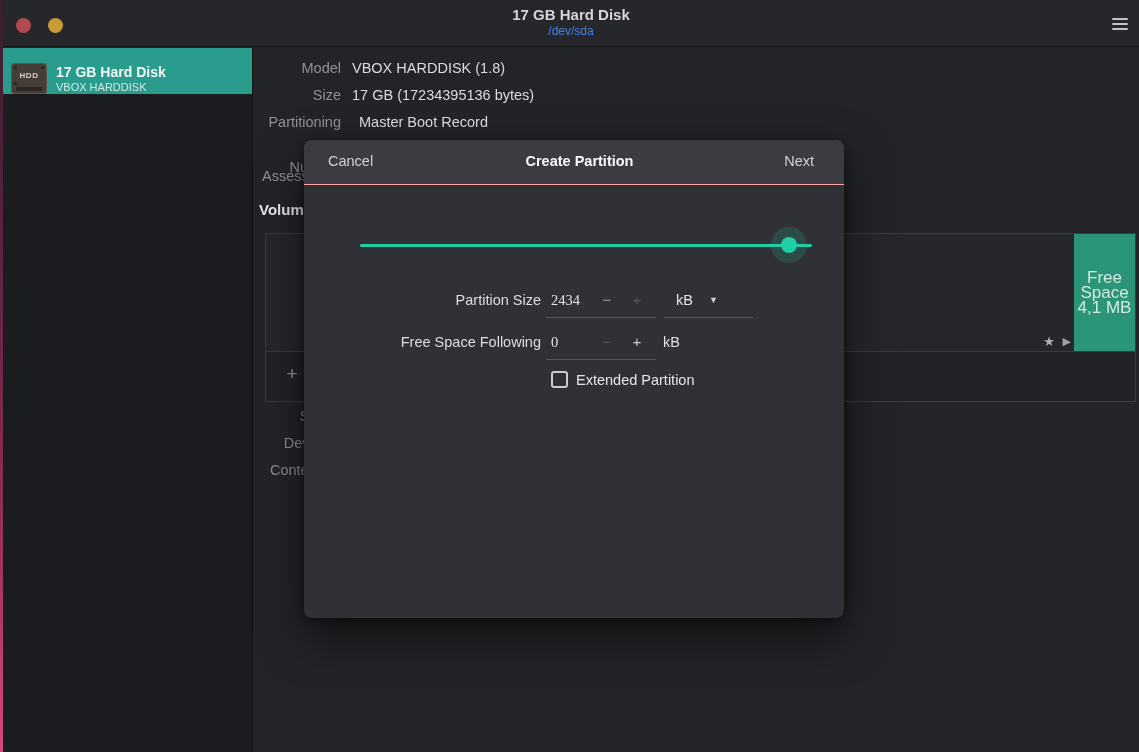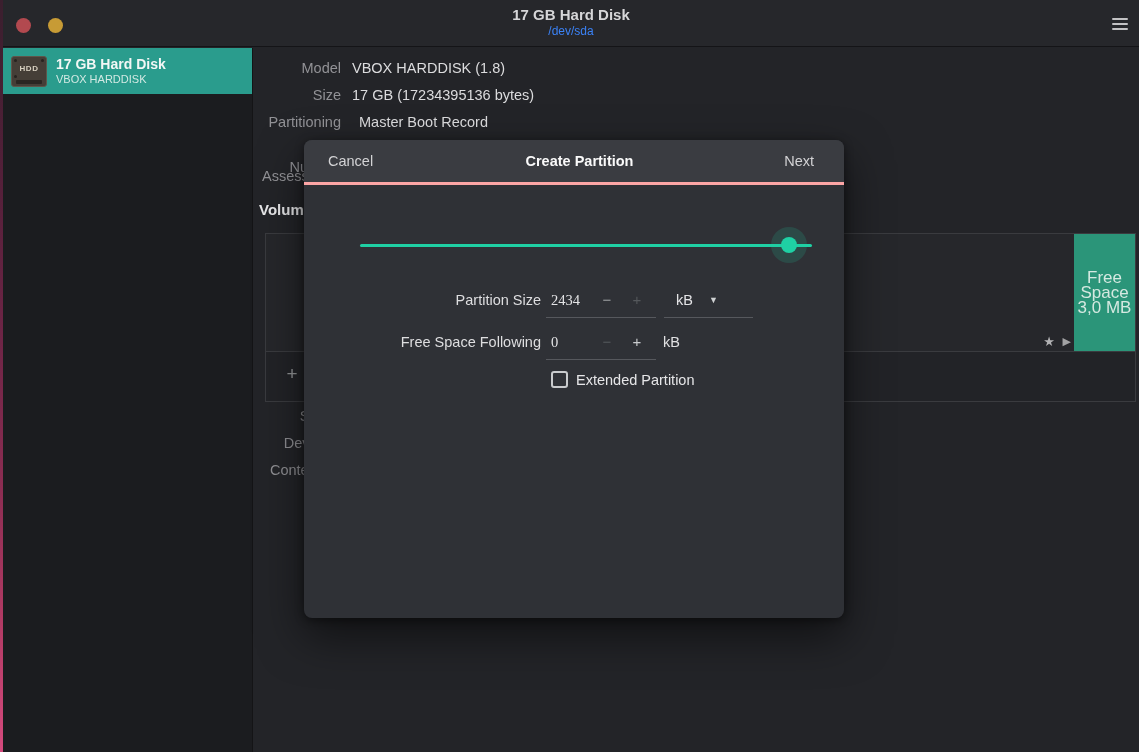--- a/index.html
+++ b/index.html
@@ -19,21 +19,21 @@
   .win-btn.minimize { left:45px; background:#c79b35; }
   .hb-titles { position:absolute; left:0; right:0; top:6px; text-align:center; }
   .hb-title { font-size:15px; font-weight:bold; color:#d6d6d8; line-height:18px; }
   .hb-subtitle { font-size:12px; color:#3b82f6; line-height:15px; }
   .hamburger { position:absolute; right:11px; top:18px; width:16px; height:12px; cursor:pointer; }
   .hamburger i { display:block; height:2px; background:#c2c2c4; margin-bottom:3px; border-radius:1px; }
 
   
   .sidebar { position:absolute; left:3px; top:48px; width:250px; bottom:0; background:#1b1c1f;
     border-right:1px solid #141416; z-index:4; }
-  .device-item { height:46px; background:#2a9c8d; display:flex; align-items:center; padding-left:8px; }
+  .device-item { height:46px; background:#2a9c8d; display:flex; align-items:flex-end; padding-left:8px; }
   .hdd-icon { position:relative; width:36px; height:31px; background:#453e37; border:1px solid #5e554a;
     border-radius:3px; flex:none; }
   .hdd-icon .hdd-label { position:absolute; left:0; right:0; top:7px; text-align:center; font-size:8px;
     font-weight:bold; color:#d8d0c0; letter-spacing:0.5px; }
   .hdd-icon .pins { position:absolute; left:4px; right:4px; bottom:2px; height:4px; background:#2a2622;
     border-radius:1px; }
   .hdd-icon .screw { position:absolute; width:3px; height:3px; border-radius:50%; background:#27231f; }
   .device-text { margin-left:9px; }
   .device-title { font-size:14px; font-weight:600; color:#f2f7f5; line-height:17px; }
   .device-sub { font-size:11px; color:#d2e9e3; line-height:13px; }
@@ -53,21 +53,21 @@
   .volumes-toolbar { position:absolute; left:11px; top:304px; width:871px; height:50px;
     border:1px solid #3a3b3f; border-top:none; background:#222327; }
   .tb-plus { position:absolute; left:14px; top:11px; font-size:19px; color:#919395; width:24px;
     text-align:center; cursor:pointer; }
   .blabel { position:absolute; left:0; width:74px; text-align:right; color:#8f8f93; font-size:14.5px; line-height:18px; }
 
   
   .dialog { position:absolute; left:304px; top:140px; width:540px; height:478px; background:#2f3136;
     border-radius:8px; box-shadow:0 18px 45px rgba(0,0,0,0.55), 0 2px 10px rgba(0,0,0,0.45); z-index:20; }
   .dialog-header { position:absolute; top:0; left:0; right:0; height:45px; background:#3a3c41;
-    border-radius:8px 8px 0 0; border-bottom:3px solid #fca5a5;padding-left:44px; }
+    border-radius:8px 8px 0 0; border-bottom:1px solid #fca5a5;padding-left:44px; }
   .dh-cancel { position:absolute; left:24px; top:13px; font-size:14.5px; color:#d3d3d5; cursor:pointer; }
   .dh-title  { position:absolute; left:0; right:0; top:13px; text-align:center; font-weight:bold;
     font-size:14.5px; color:#fafafa;margin-left:11px; }
   .dh-next   { position:absolute; right:30px; top:13px; font-size:14.5px; color:#d3d3d5; cursor:pointer; }
 
   .slider-track { position:absolute; left:56px; top:104px; width:452px; height:3px; background:#1fd0a4;
     border-radius:2px; }
   .slider-halo { position:absolute; top:87px; width:36px; height:36px; border-radius:50%;
     background:rgba(31,208,164,0.16); }
   .slider-dot { position:absolute; top:97px; width:16px; height:16px; border-radius:50%;
@@ -136,21 +136,21 @@
     <div class="dlabel" style="top:65px;">Partitioning</div>
     <div class="dvalue" style="top:65px;margin-left:7px;">Master Boot Record</div>
     <div class="dlabel" style="top:92px;">Serial Number</div>
     <div class="dlabel" style="top:119px;">Assessment</div>
 
     <div class="volumes-heading">Volumes</div>
 
     <div class="volumes-box">
       <div class="free-space-seg">
         <span>Free Space</span>
-        <span>3,0 MB</span>
+        <span>4,1 MB</span>
       </div>
       <span class="vol-star">★</span>
       <span class="vol-play">▶</span>
     </div>
     <div class="volumes-toolbar">
       <span class="tb-plus">+</span>
     </div>
 
     <div class="blabel" style="top:359px;">Size</div>
     <div class="blabel" style="top:386px;">Device</div>

